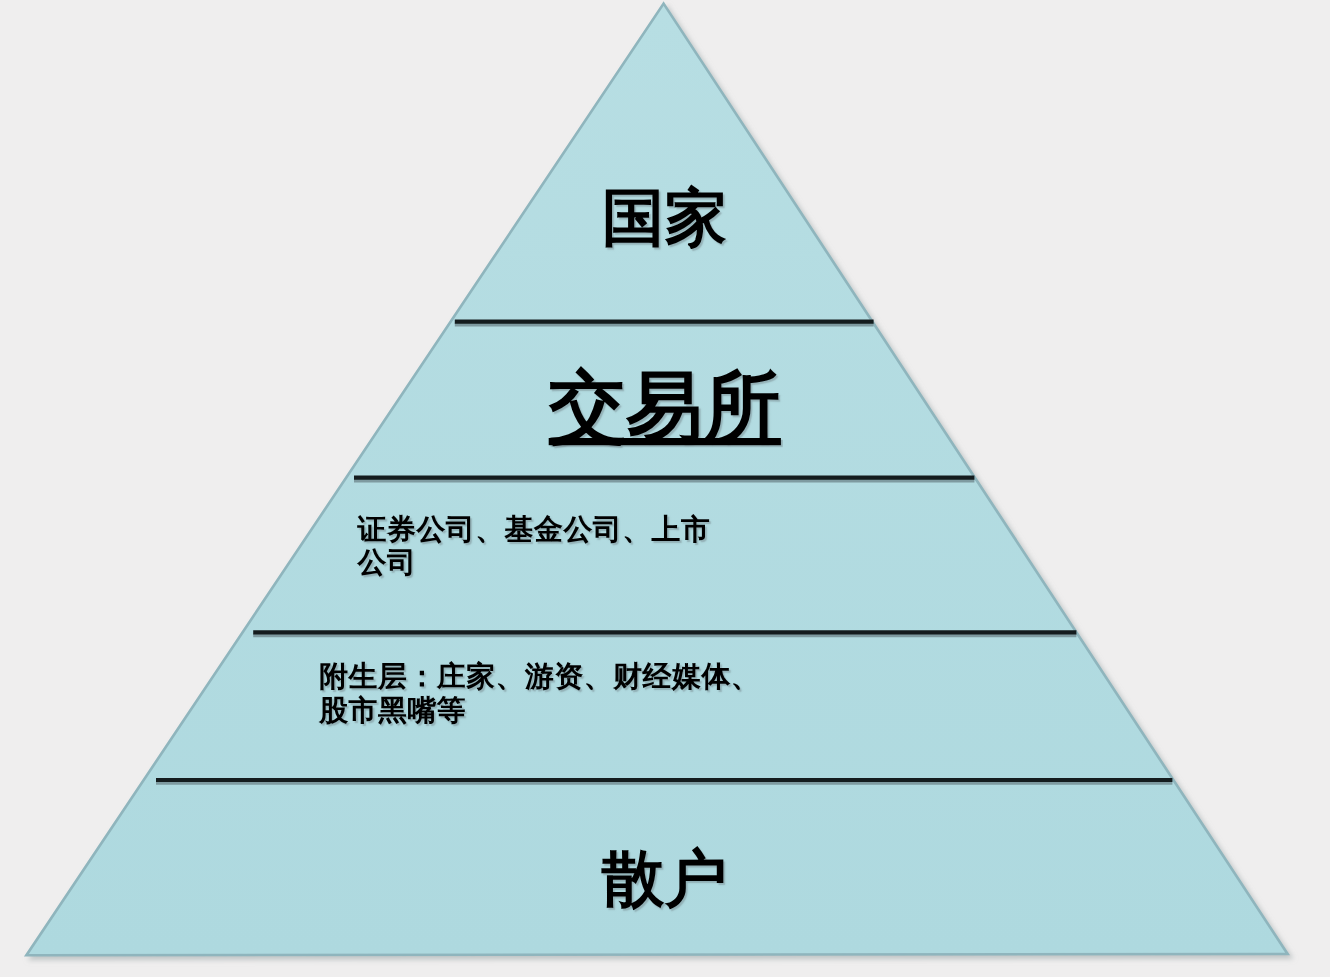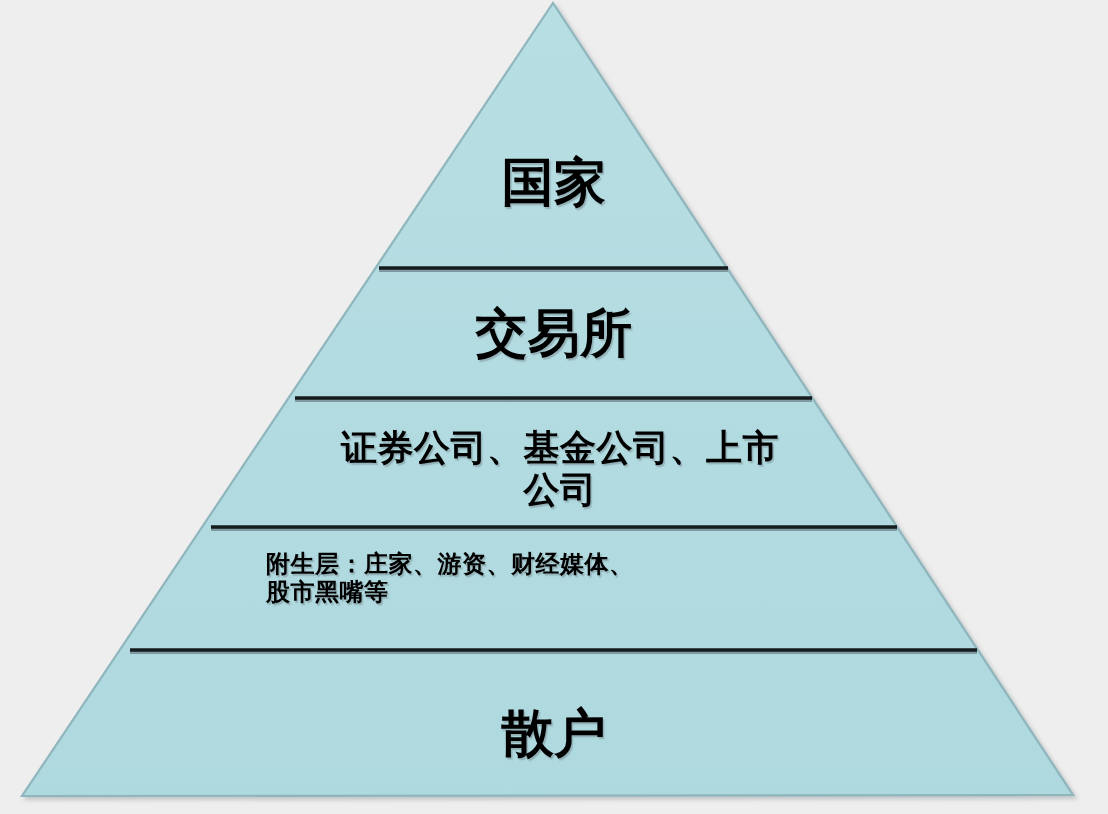--- a/index.html
+++ b/index.html
@@ -47,29 +47,30 @@
     width: 1108px;
     text-align: center;
     font-size: 52px;
   }
   
   #label-tier-2 {
     left: 0;
     top: 303px;
     width: 1108px;
     text-align: center;
-    font-size: 52px;
+    font-size: 64px;
+    text-decoration: underline;
   }
   
   #label-tier-3 {
-    left: 310px;
+    left: 298px;
     top: 427px;
     width: 500px;
-    text-align: center;
-    font-size: 36px;
+    text-align: left;
+    font-size: 24px;
   }
   
   #label-tier-4 {
     left: 266px;
     top: 550px;
     width: 590px;
     text-align: left;
     font-size: 24px;
   }
   

